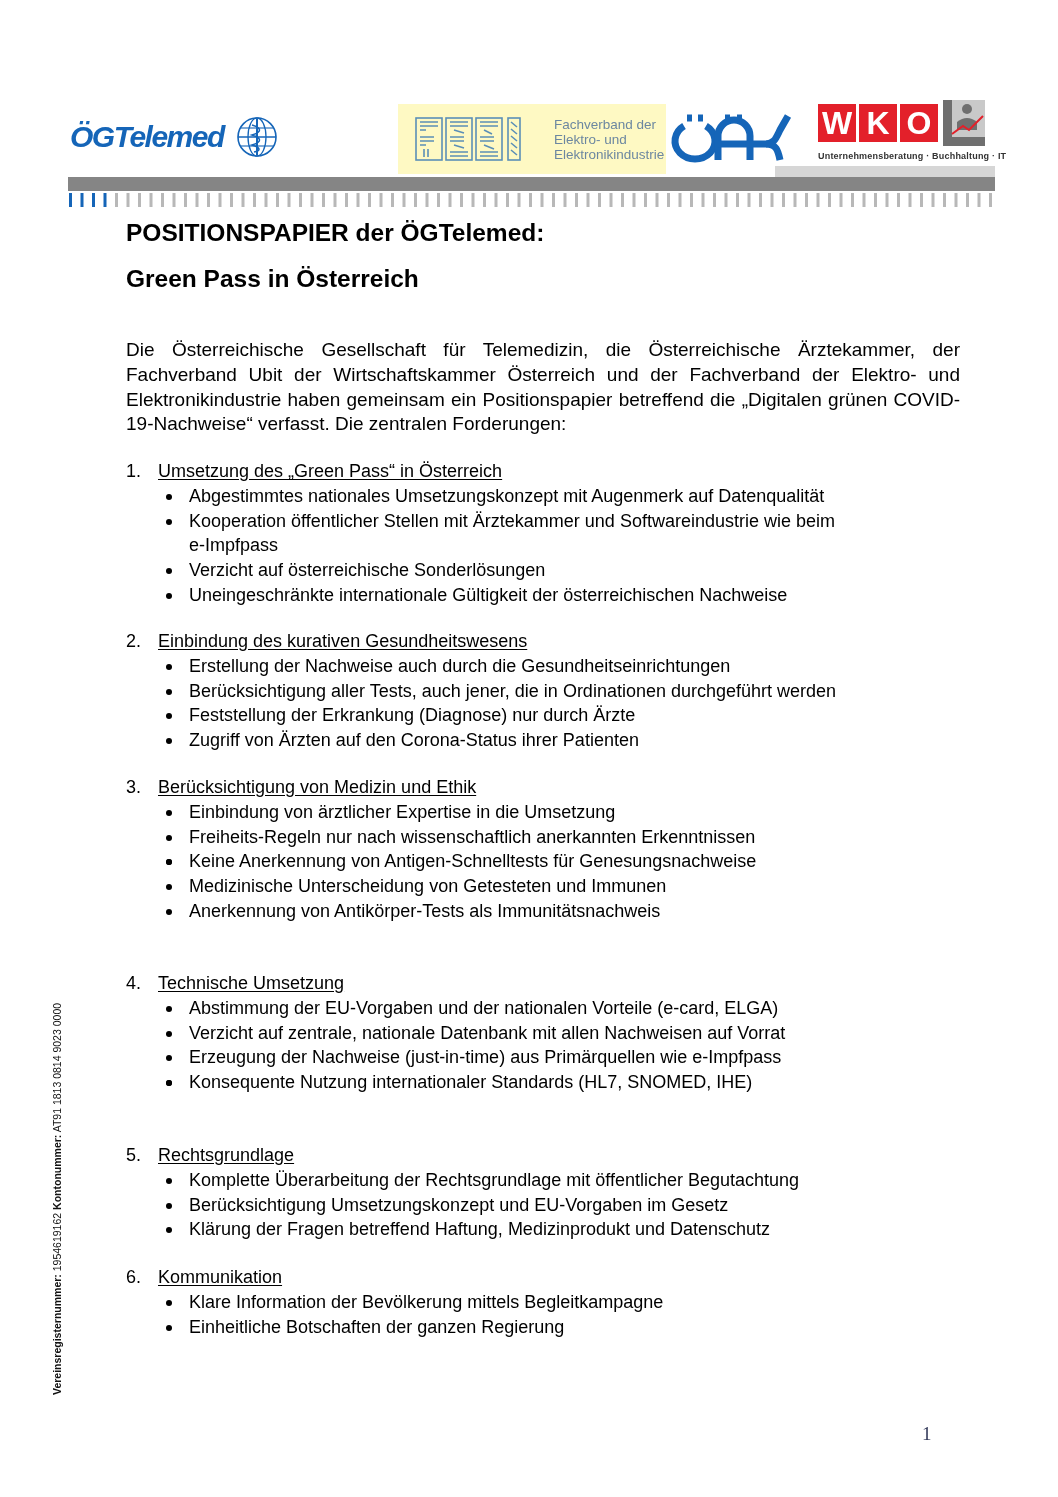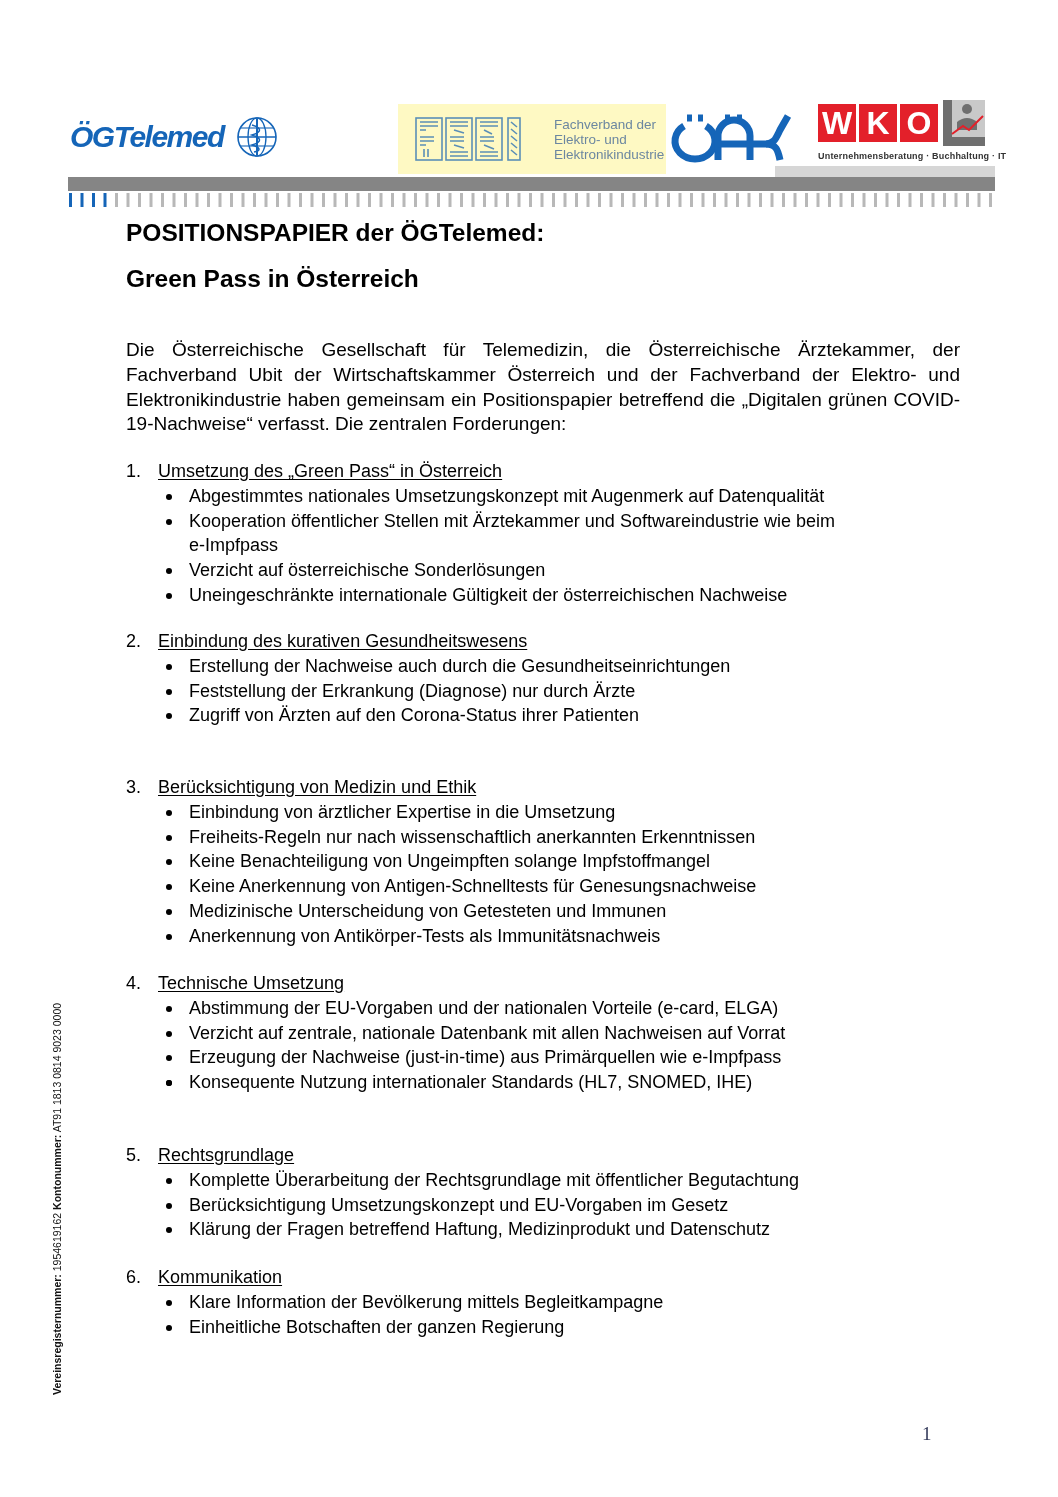--- a/index.html
+++ b/index.html
@@ -260,20 +260,24 @@
     <span class="sec-num">2.</span>
     <span class="sec-title">Einbindung des kurativen Gesundheitswesens</span>
   </div>
   <ul class="bullets">
     <li class="bullet">
         <span class="bullet-dot"></span>
         <span class="bullet-text">Erstellung der Nachweise auch durch die Gesundheitseinrichtungen</span>
       </li>
     <li class="bullet">
         <span class="bullet-dot"></span>
+        <span class="bullet-text">Berücksichtigung aller Tests, auch jener, die in Ordinationen durchgeführt werden</span>
+      </li>
+    <li class="bullet">
+        <span class="bullet-dot"></span>
         <span class="bullet-text">Feststellung der Erkrankung (Diagnose) nur durch Ärzte</span>
       </li>
     <li class="bullet">
         <span class="bullet-dot"></span>
         <span class="bullet-text">Zugriff von Ärzten auf den Corona-Status ihrer Patienten</span>
       </li>
   </ul>
 </div>
 
 <div class="section" style="top:775px">
@@ -285,21 +289,20 @@
     <li class="bullet">
         <span class="bullet-dot"></span>
         <span class="bullet-text">Einbindung von ärztlicher Expertise in die Umsetzung</span>
       </li>
     <li class="bullet">
         <span class="bullet-dot"></span>
         <span class="bullet-text">Freiheits-Regeln nur nach wissenschaftlich anerkannten Erkenntnissen</span>
       </li>
     <li class="bullet">
         <span class="bullet-dot"></span>
-        <span class="bullet-text">Keine Benachteiligung von Ungeimpften solange Impfstoffmangel</span>
       </li>
     <li class="bullet">
         <span class="bullet-dot"></span>
         <span class="bullet-text">Keine Anerkennung von Antigen-Schnelltests für Genesungsnachweise</span>
       </li>
     <li class="bullet">
         <span class="bullet-dot"></span>
         <span class="bullet-text">Medizinische Unterscheidung von Getesteten und Immunen</span>
       </li>
     <li class="bullet">

